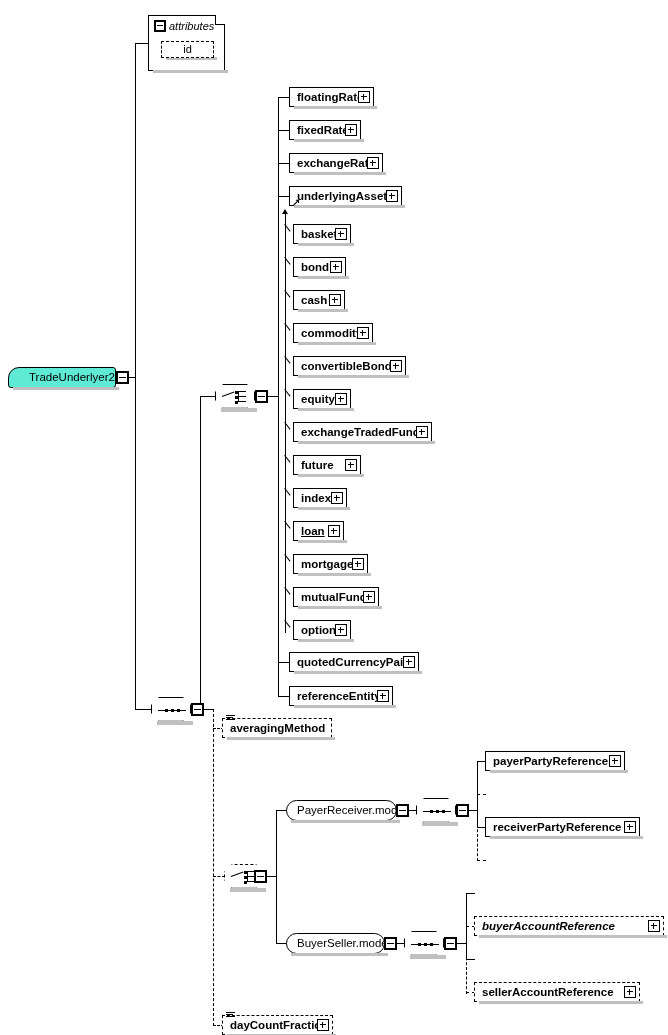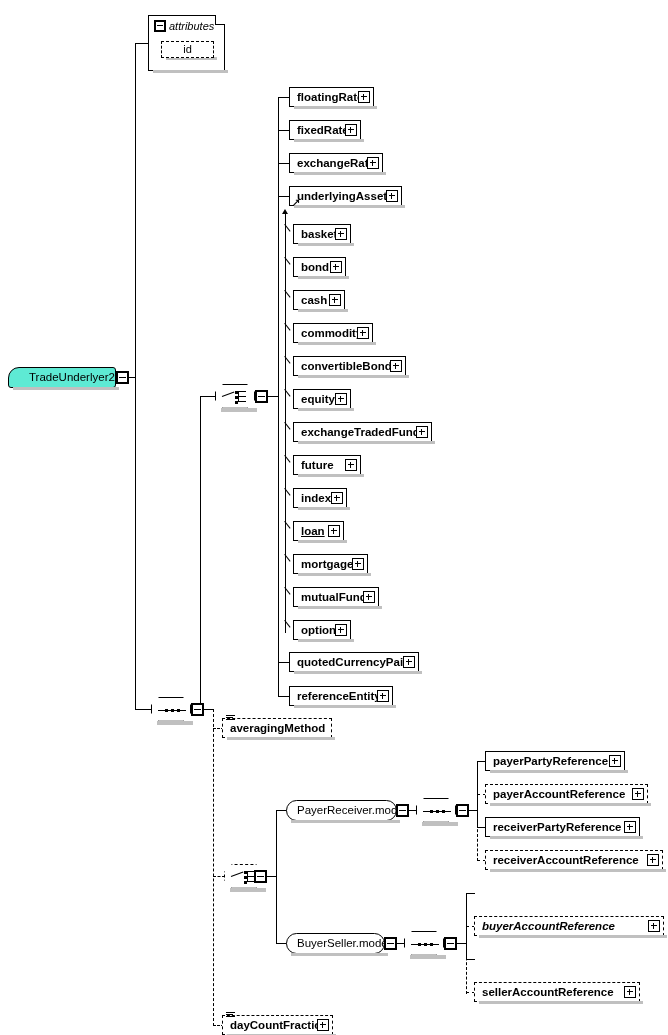--- a/index.html
+++ b/index.html
@@ -368,36 +368,28 @@
   <div class="ln vl" style="left:477px;top:751px;width:1px;height:67px;"></div>
   <div class="dl-v" style="left:477px;top:800px;height:51px;"></div>
 
   <div class="ln hl" style="left:477px;top:751px;width:9px;height:1px;"></div>
   <div class="node" style="left:485px;top:741px;width:140px;">
     <span>payerPartyReference</span>
     <span class="plus"></span>
   </div>
 
   <div class="dl-h" style="left:477px;top:784px;width:9px;"></div>
-  <div class="node opt" style="left:485px;top:774px;width:163px;">
-    <span>payerAccountReference</span>
-    <span class="plus"></span>
-  </div>
 
   <div class="ln hl" style="left:477px;top:817px;width:9px;height:1px;"></div>
   <div class="node" style="left:485px;top:807px;width:155px;">
     <span>receiverPartyReference</span>
     <span class="plus"></span>
   </div>
 
   <div class="dl-h" style="left:477px;top:850px;width:9px;"></div>
-  <div class="node opt" style="left:485px;top:840px;width:178px;">
-    <span>receiverAccountReference</span>
-    <span class="plus"></span>
-  </div>
 
   <div class="ln hl" style="left:276px;top:933px;width:11px;height:1px;"></div>
   <div class="modelref" style="left:286px;top:923px;width:99px;">
     <span>BuyerSeller.model</span>
   </div>
   <div class="toggle" style="left:384px;top:927px;"></div>
   <div class="ln hl" style="left:397px;top:933px;width:8px;height:1px;"></div>
 
   <div class="comp-wrap" style="left:404px;top:921px;width:40px;height:24px;">
     <div class="comp" style="left:0;top:0;">

